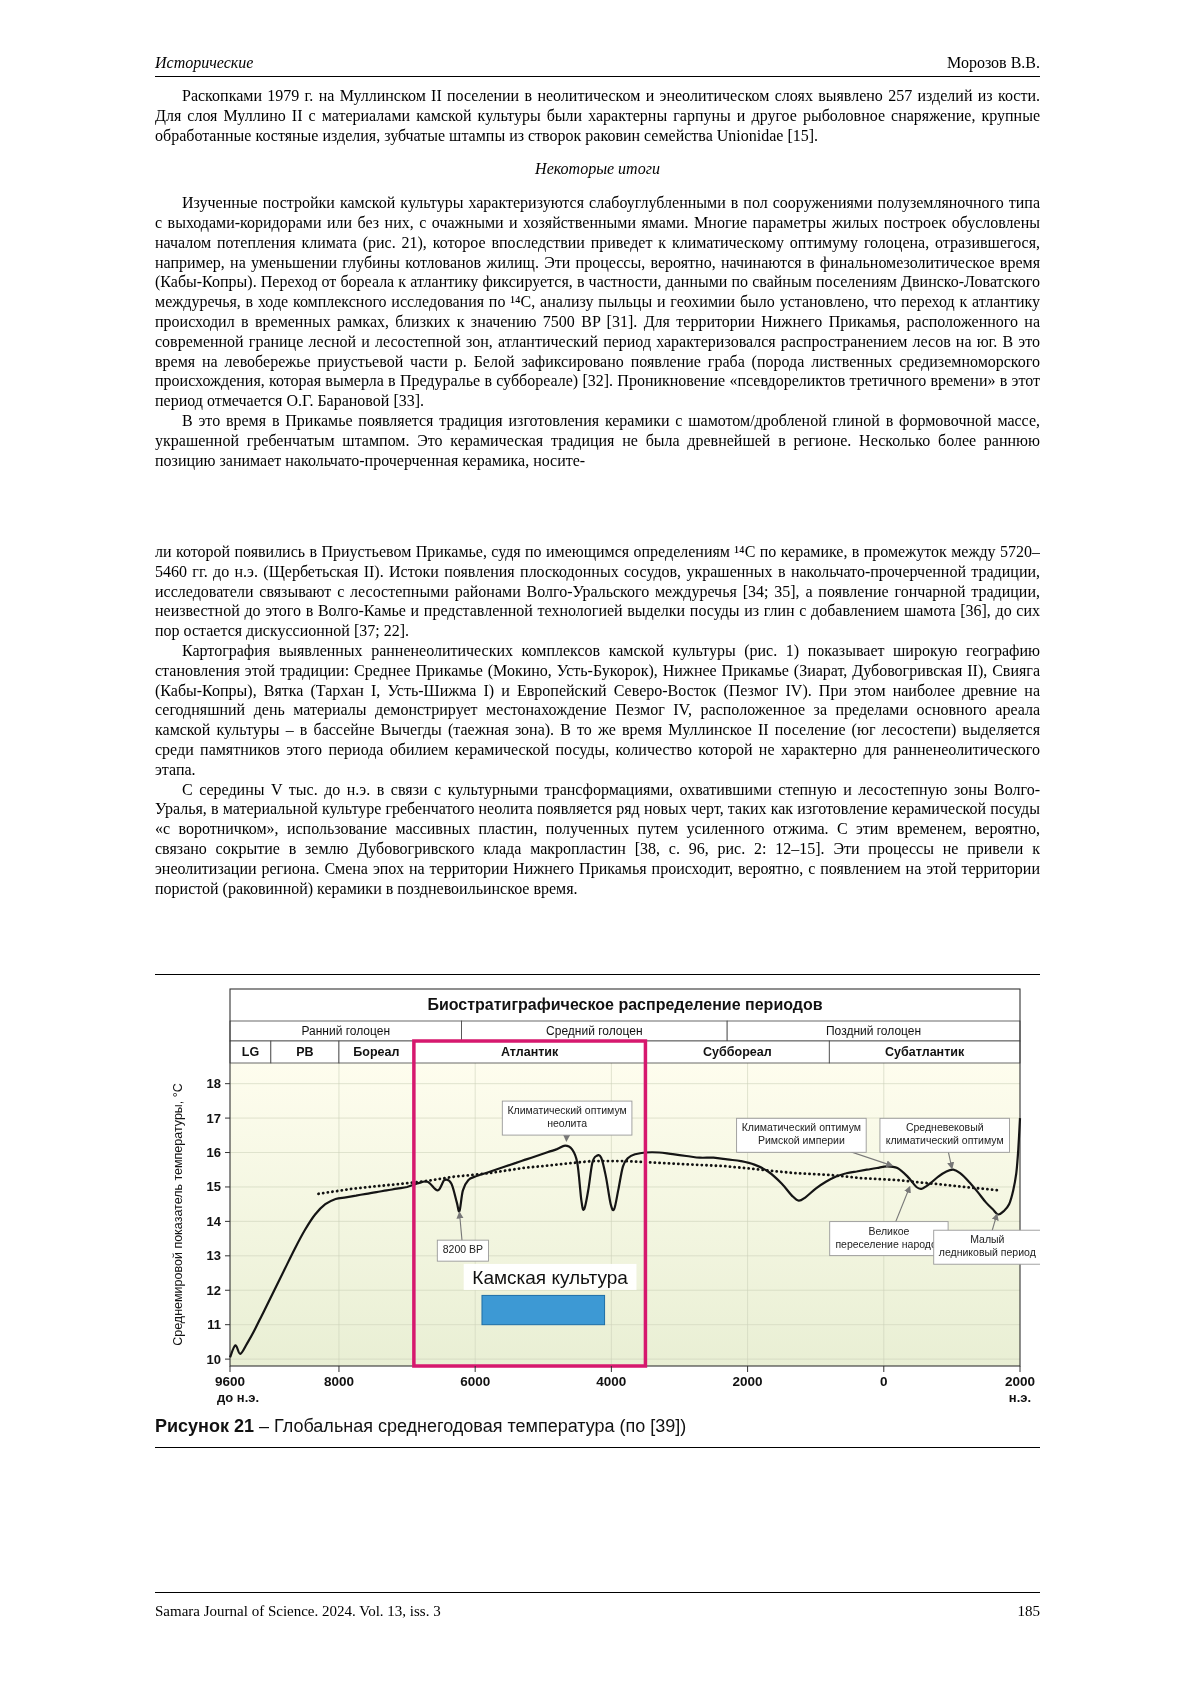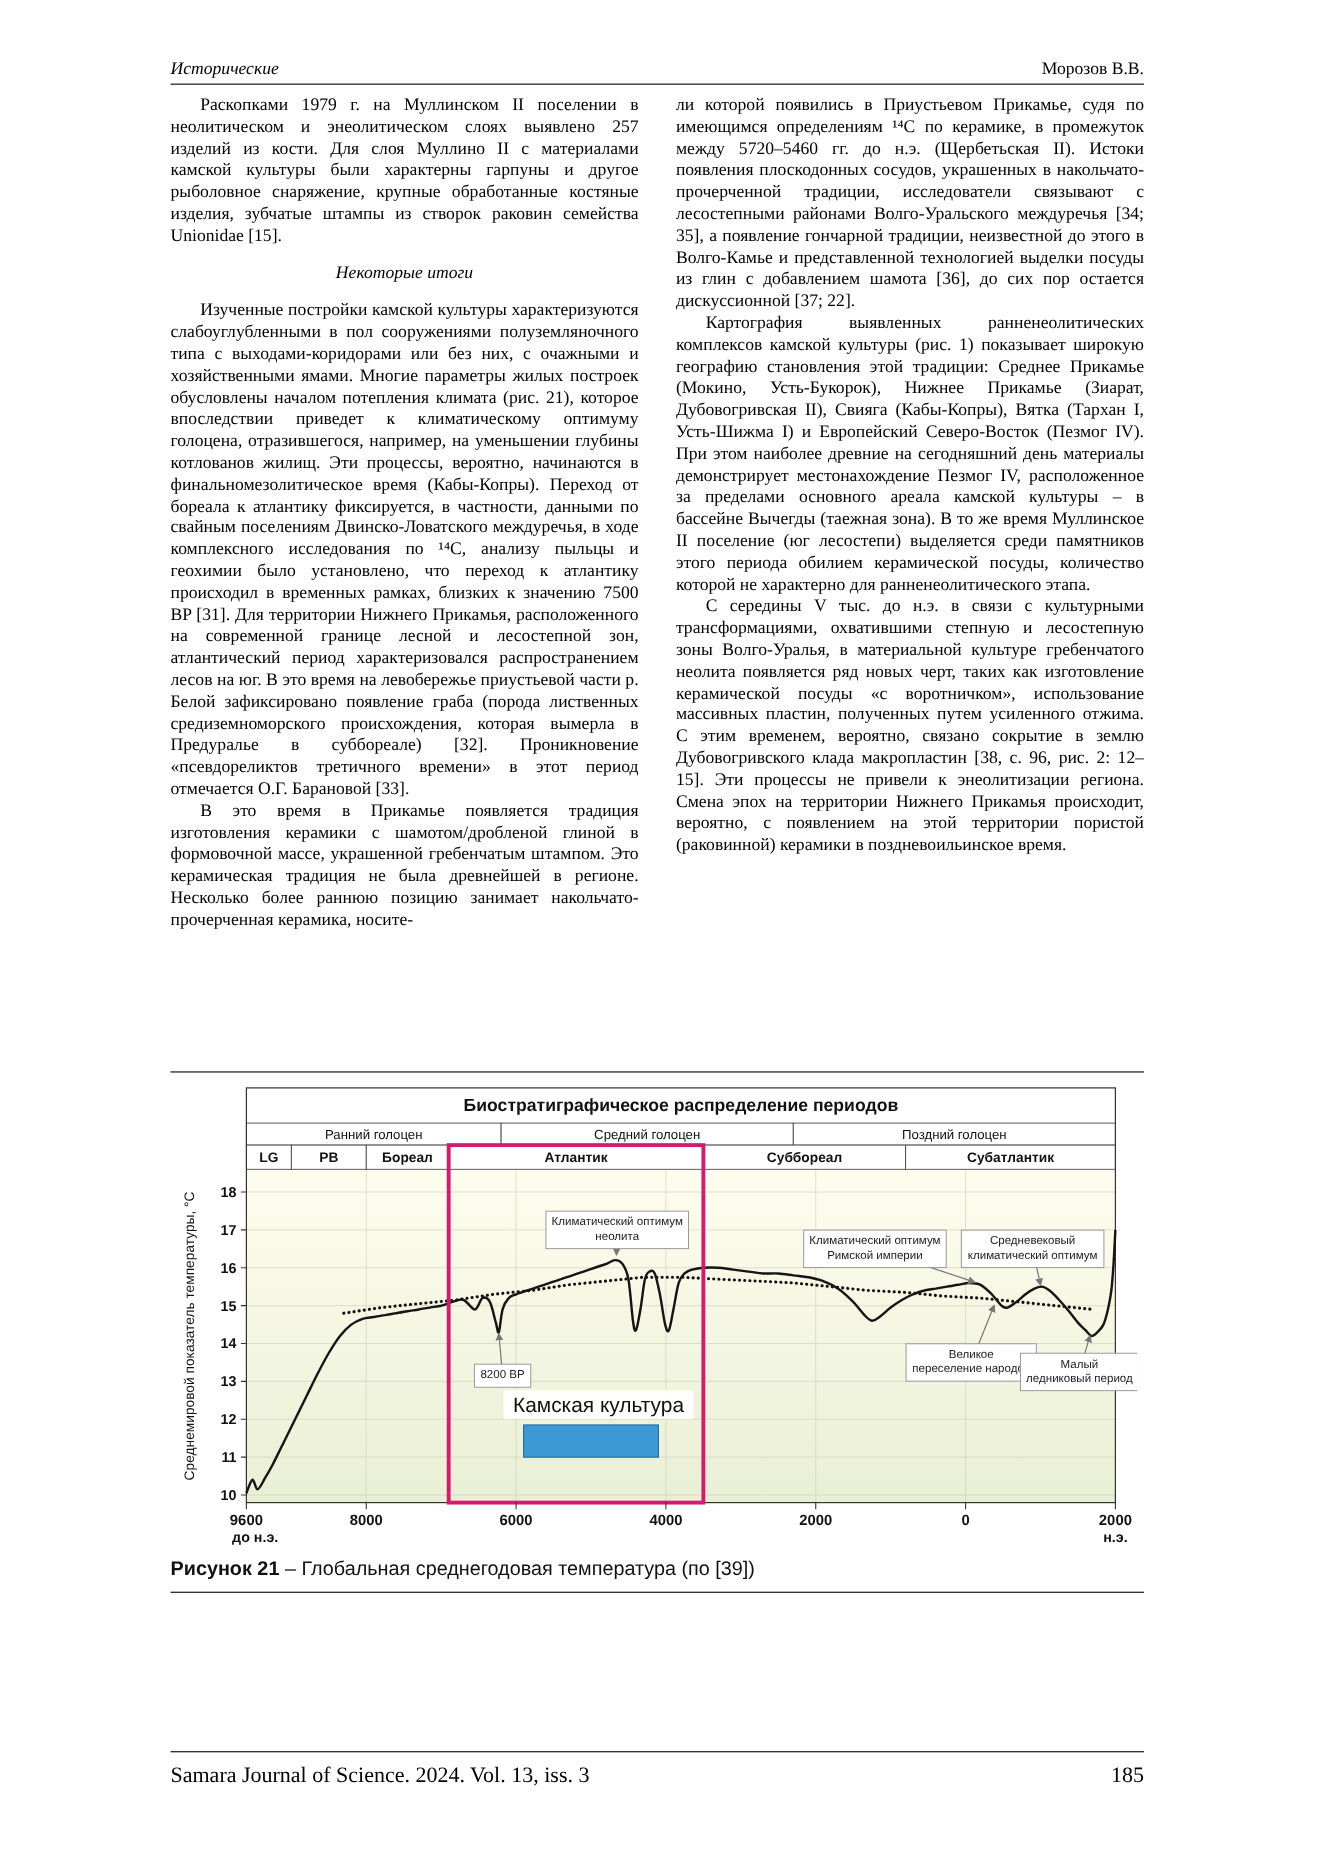--- a/index.html
+++ b/index.html
@@ -2,32 +2,32 @@
 <html lang="ru"><head>
 <meta charset="utf-8">
 <style>
   *{margin:0;padding:0;box-sizing:border-box;}
   html,body{width:1200px;height:1697px;}
   body{background:#ffffff;color:#000;font-family:"Liberation Serif",serif;position:relative;overflow:hidden;}
   .page{position:absolute;inset:0;padding:52px 160px 0 155px;}
   .hdr-row{display:flex;justify-content:space-between;align-items:baseline;font-size:16px;line-height:21px;}
   .italic{font-style:italic;}
   .header{border-bottom:1.5px solid #000;padding-bottom:3px;text-align:center;}
-  .columns{display:flex;gap:34px;margin-top:9px;height:878px;overflow:hidden;}
+  .columns{display:flex;gap:34px;margin-top:9px;height:878px;overflow:hidden;flex-direction:column;}
   .col{flex:1;font-size:16px;line-height:19.8px;text-align:justify;}
   .col p{text-indent:27px;}
   .col p.noindent{text-indent:0;}
   .subheading{text-align:center;font-style:italic;text-indent:0 !important;margin:14px 0;}
   .fig-rule{border-top:1.3px solid #000;}
   .fig-rule.top{margin-top:10px;}
   figure{margin:8px 0 10px;}
-  .chart-wrap{display:flex;justify-content:center;}
+  .chart-wrap{display:flex;justify-content:flex-end;}
   figcaption{text-align:left;font-family:"Liberation Sans",sans-serif;font-size:18px;margin-top:8px;color:#111;}
   figcaption b{font-weight:700;}
-  .footer{position:absolute;left:155px;right:160px;top:1592px;border-top:1.3px solid #000;padding-top:10px;display:flex;justify-content:space-between;font-size:20px;}
+  .footer{position:absolute;left:155px;right:160px;top:1592px;border-top:1.3px solid #000;padding-top:10px;display:flex;justify-content:space-between;font-size:15px;}
   svg text{font-family:"Liberation Sans",sans-serif;}
 </style>
 </head>
 <body>
 
 <div class="page">
 
   <div class="header">
     <div class="hdr-row">
       <span class="italic">Исторические</span>

